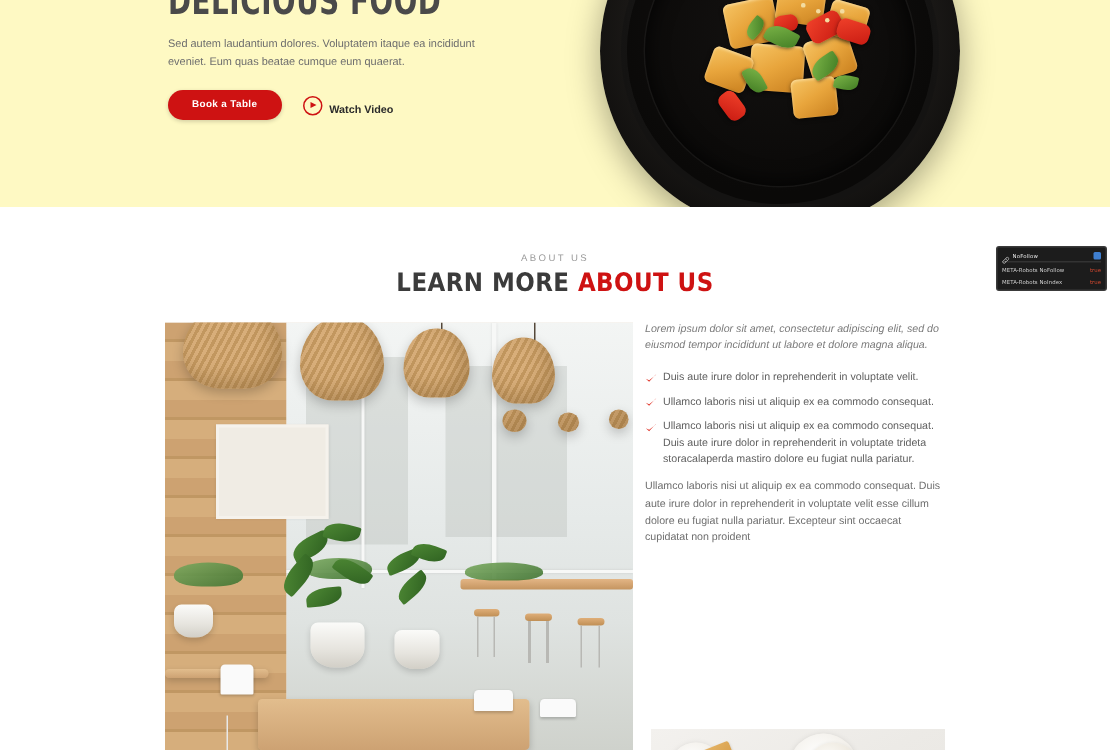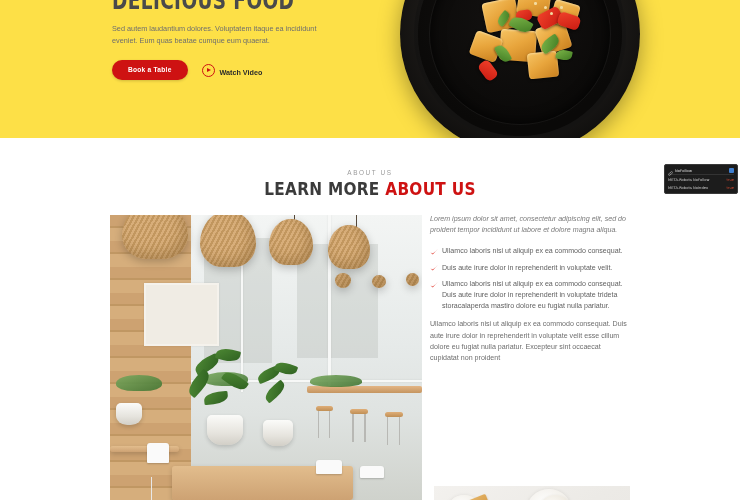--- a/index.html
+++ b/index.html
@@ -7,21 +7,21 @@
     width: 740px; height: 500px;
     overflow: hidden;
     background: #ffffff;
     font-family: "Liberation Sans", sans-serif;
   }
   #page { position: relative; width: 740px; height: 500px; overflow: hidden; background:#fff; }
 
   
   .hero {
     position: absolute; left: 0; top: 0; width: 740px; height: 138px;
-    background: #fde047; overflow: hidden;
+    background: #fef9c3; overflow: hidden;
   }
   .hero-text { position: absolute; left: 112px; top: -12px; width: 270px; }
   .hero-title {
     font-family: "DejaVu Sans Condensed", "Liberation Sans Narrow", "Liberation Sans", sans-serif;
     font-size: 25px; font-weight: 700; letter-spacing: .5px;
     color: #4a4a4a; text-transform: uppercase;
     transform: scaleX(.82); transform-origin: left center;
     line-height: 26px; white-space: nowrap;
   }
   .hero-sub {
@@ -272,44 +272,44 @@
 
       <div class="table-top" style="left:20%;top:88%;width:58%;height:12%;"></div>
       <div class="table-top" style="left:0;top:81%;width:22%;height:6px;"></div>
       <div class="chair" style="left:12%;top:80%;width:22px;height:20px;"></div>
       <div class="chairleg" style="left:13%;top:92%;height:8%;"></div>
       <div class="chair" style="left:66%;top:86%;width:26px;height:14px;"></div>
       <div class="chair" style="left:80%;top:88%;width:24px;height:12px;"></div>
     </div>
 
     <div class="right-col">
-      <p class="lead">Lorem ipsum dolor sit amet, consectetur adipiscing elit, sed do proident tempor incididunt ut labore et dolore magna aliqua.</p>
+      <p class="lead">Lorem ipsum dolor sit amet, consectetur adipiscing elit, sed do eiusmod tempor incididunt ut labore et dolore magna aliqua.</p>
       <ul class="feature-list">
+        <li>
+          <span class="check">
+            <svg viewBox="0 0 16 16" width="8" height="8">
+                <path d="M1 9 L5.5 13 L15 2.5 L13.6 4.6 L5.6 11 Z" fill="#e03a2f"></path>
+              </svg>
+          </span>
+          <span>Duis aute irure dolor in reprehenderit in voluptate velit.</span>
+        </li>
         <li>
           <span class="check">
             <svg viewBox="0 0 16 16" width="8" height="8">
                 <path d="M1 9 L5.5 13 L15 2.5 L13.6 4.6 L5.6 11 Z" fill="#e03a2f"></path>
               </svg>
           </span>
           <span>Ullamco laboris nisi ut aliquip ex ea commodo consequat.</span>
         </li>
         <li>
           <span class="check">
             <svg viewBox="0 0 16 16" width="8" height="8">
                 <path d="M1 9 L5.5 13 L15 2.5 L13.6 4.6 L5.6 11 Z" fill="#e03a2f"></path>
               </svg>
           </span>
-          <span>Duis aute irure dolor in reprehenderit in voluptate velit.</span>
-        </li>
-        <li>
-          <span class="check">
-            <svg viewBox="0 0 16 16" width="8" height="8">
-                <path d="M1 9 L5.5 13 L15 2.5 L13.6 4.6 L5.6 11 Z" fill="#e03a2f"></path>
-              </svg>
-          </span>
           <span>Ullamco laboris nisi ut aliquip ex ea commodo consequat. Duis aute irure dolor in reprehenderit in voluptate trideta storacalaperda mastiro dolore eu fugiat nulla pariatur.</span>
         </li>
       </ul>
       <p class="outro">Ullamco laboris nisi ut aliquip ex ea commodo consequat. Duis aute irure dolor in reprehenderit in voluptate velit esse cillum dolore eu fugiat nulla pariatur. Excepteur sint occaecat cupidatat non proident</p>
     </div>
 
     <div class="brunch">
 
       <div class="plate" style="left:6%;top:6%;width:36px;height:36px;"></div>
       <div class="plate" style="left:47%;top:2%;width:46px;height:46px;"></div>

